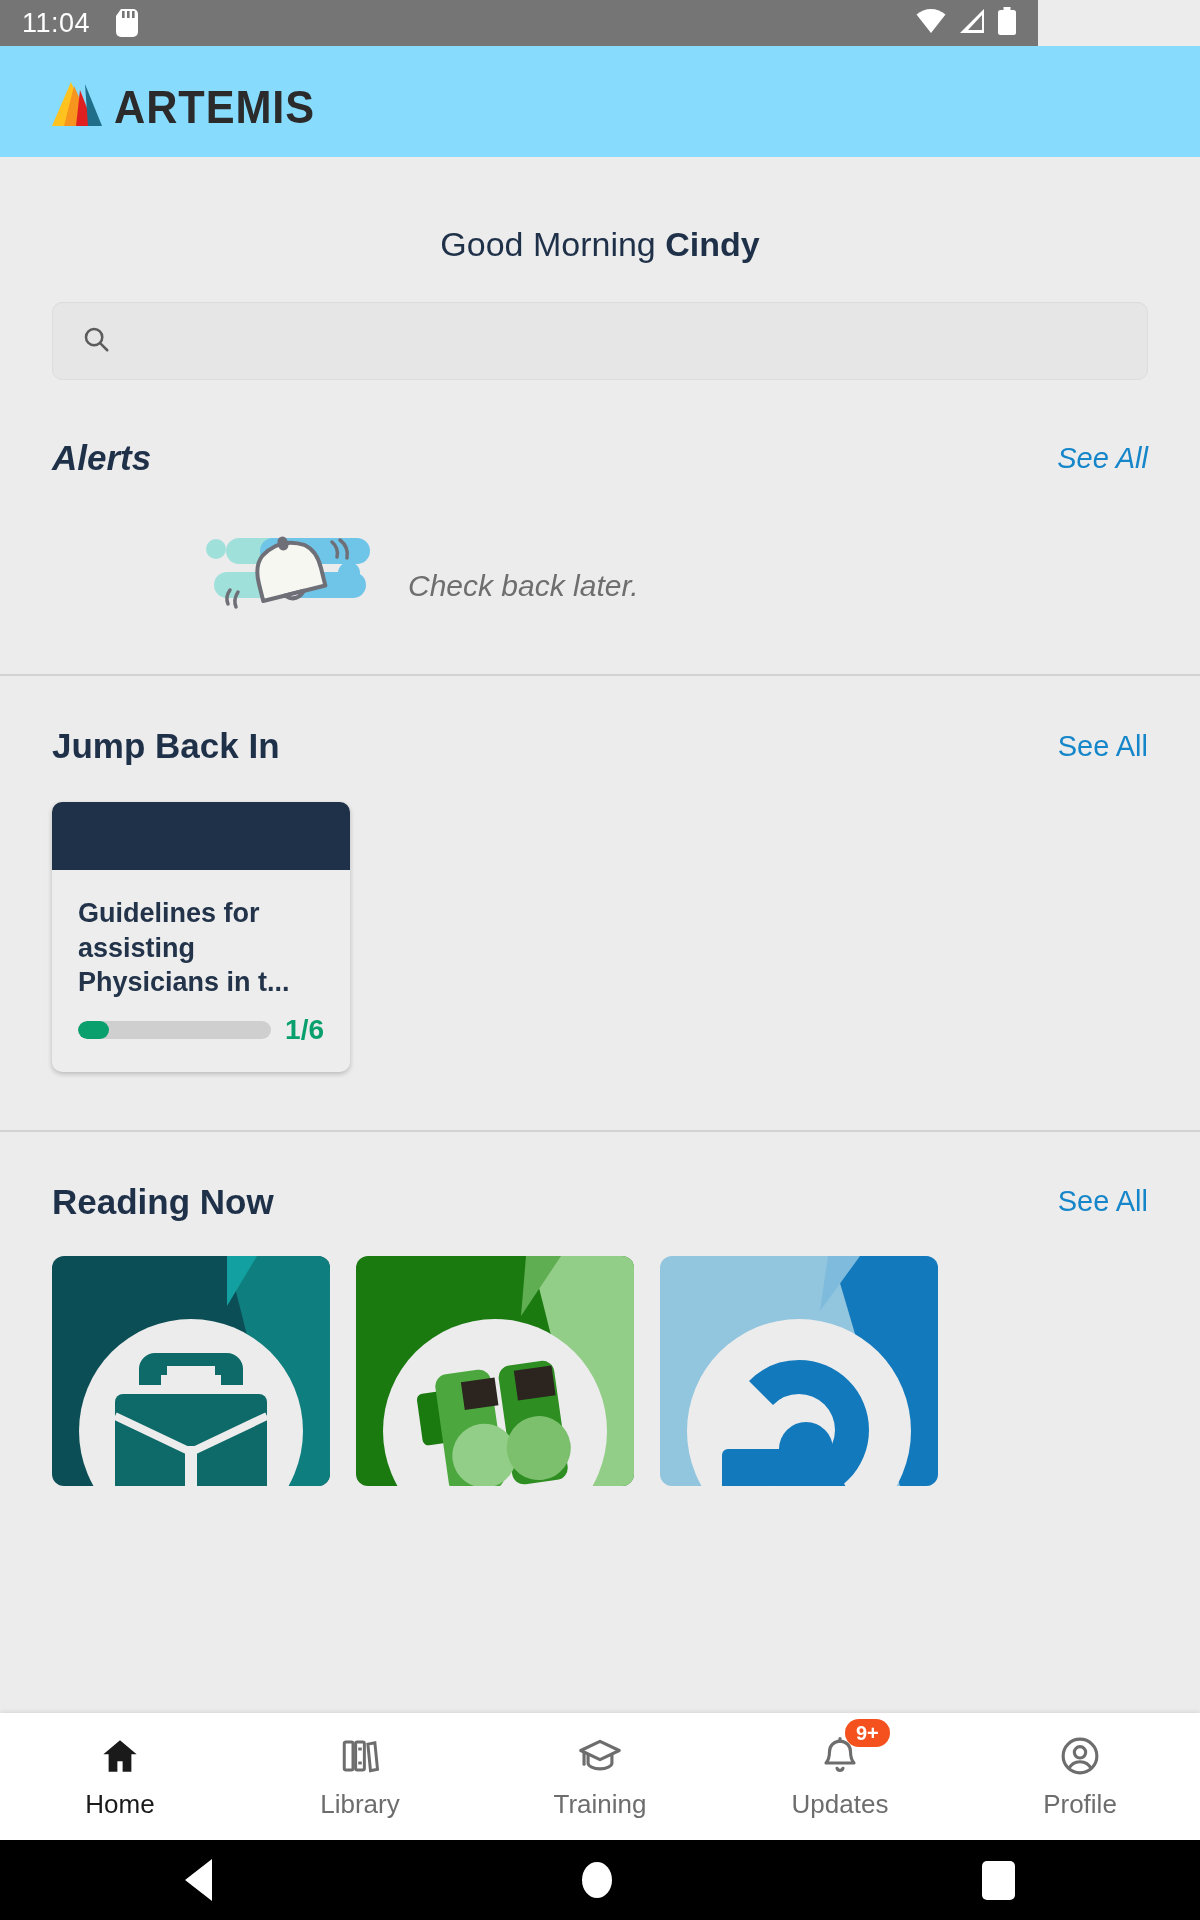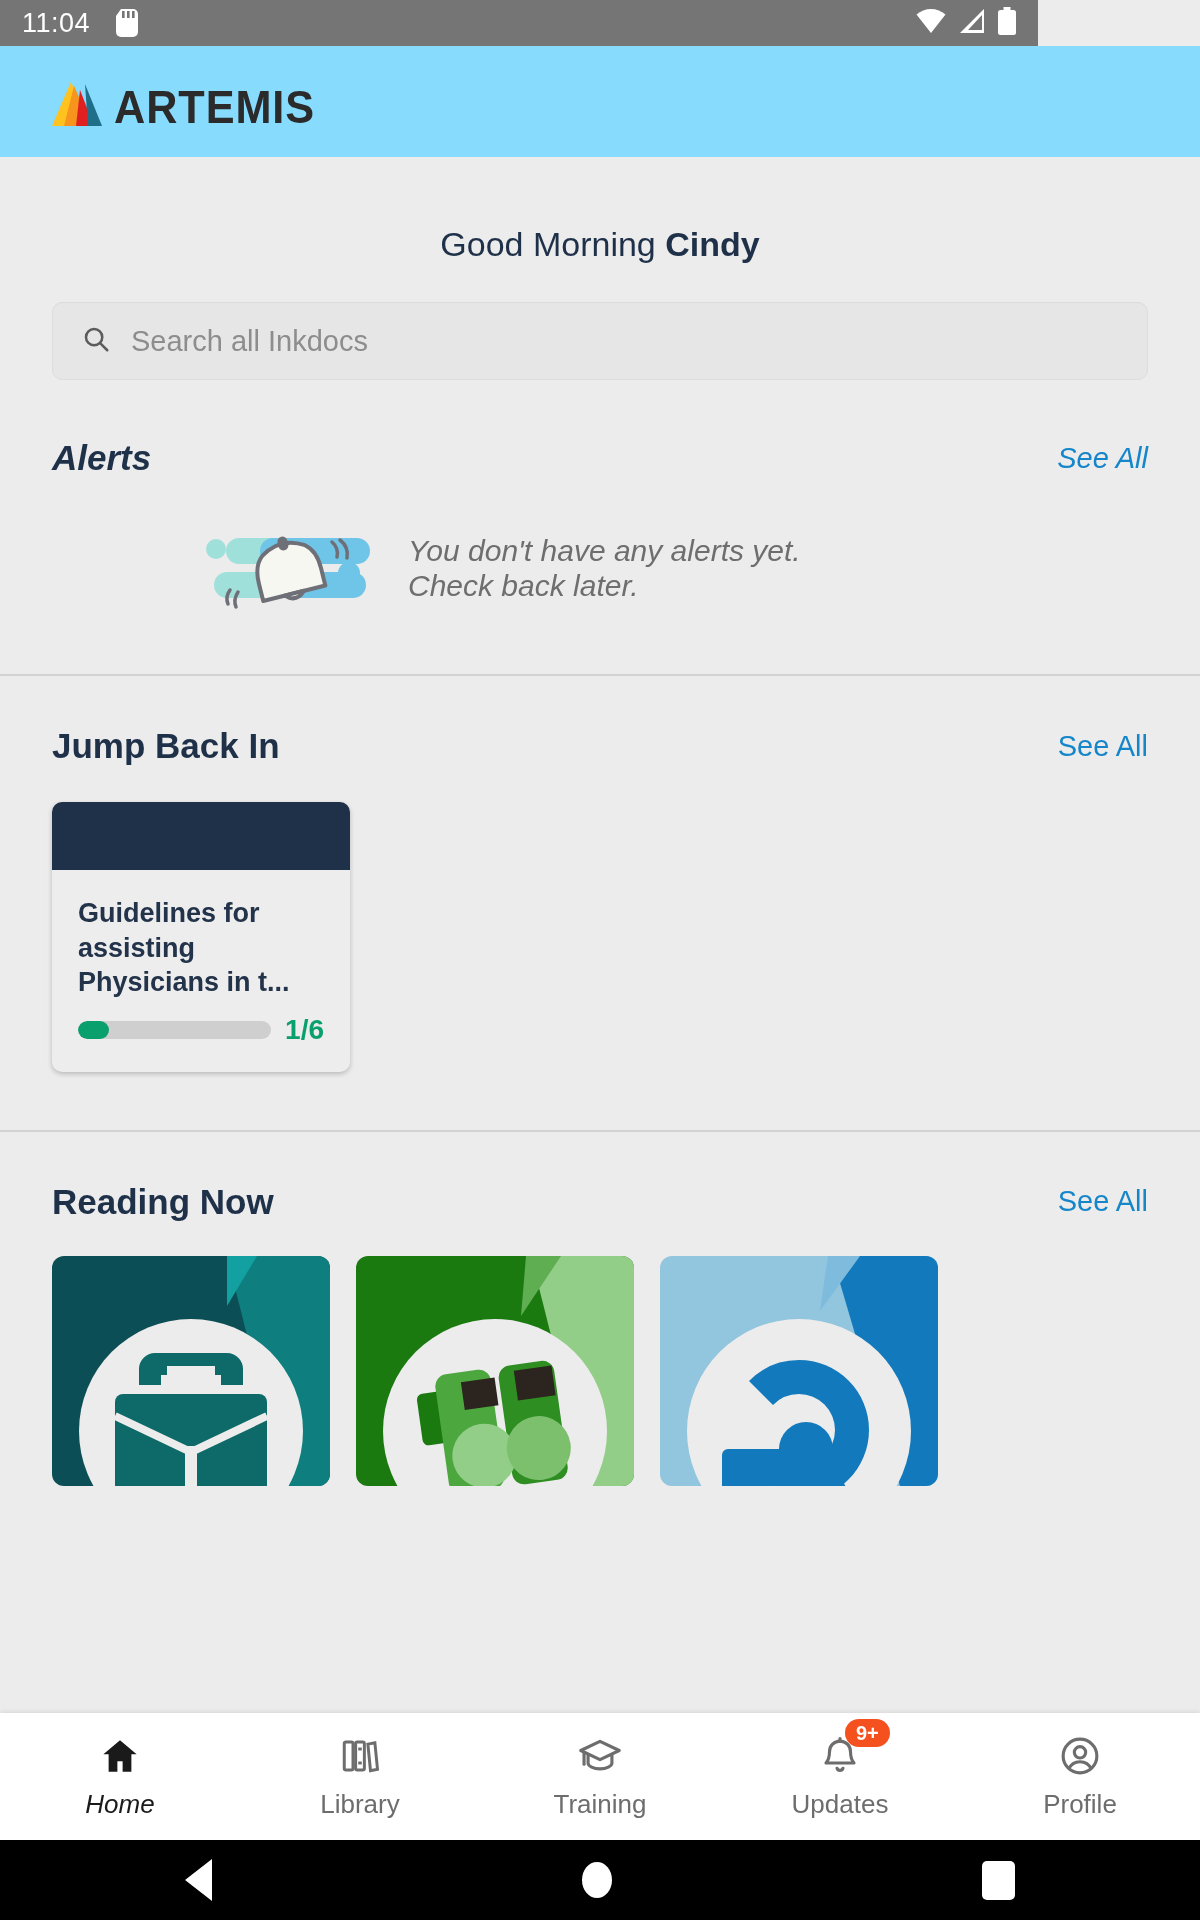--- a/index.html
+++ b/index.html
@@ -102,21 +102,21 @@
     position:absolute; top:1713px; left:0; width:1200px; height:127px;
     background:#fff; display:flex; align-items:center;
     box-shadow:0 -1px 4px rgba(0,0,0,.10);
   }
   .navitem{
     flex:1; display:flex; flex-direction:column; align-items:center;
     gap:10px; cursor:pointer; position:relative;
   }
   .navicon{ position:relative; height:46px; display:flex; align-items:center; justify-content:center; }
   .navlabel{ font-size:26px; color:#6d6d6d; }
-  .navitem.active .navlabel{ color:#1a1a1a;font-style:italic; }
+  .navitem.active .navlabel{ color:#1a1a1a; }
   .badge{
     position:absolute; top:-14px; left:26px;
     background:#f4511e; color:#fff; border-radius:26px;
     font-size:20px; font-weight:700; padding:4px 11px; line-height:1;
     min-width:44px; text-align:center;
   }
 
   
   .androidnav{
     position:absolute; top:1840px; left:0; width:1200px; height:80px;
@@ -185,21 +185,20 @@
       <span>Good Morning </span><b>Cindy</b>
     </div>
 
     <div class="searchbar">
       <span>
         <svg width="30" height="30" viewBox="0 0 24 24" fill="none" stroke="#5b5b5b" stroke-width="2">
             <circle cx="10.5" cy="10.5" r="6.5"></circle>
             <line x1="15.5" y1="15.5" x2="21" y2="21" stroke-linecap="round"></line>
           </svg>
       </span>
-      <input class="search-input" type="text" placeholder="Search all Inkdocs" style="">
     </div>
 
     <div class="alerts-sec">
       <div class="section-head">
         <span class="section-title">Alerts</span>
         <span class="see-all">See All</span>
       </div>
       <div class="alerts-empty">
         <span>
           <svg width="180" height="92" viewBox="0 0 180 92">
@@ -214,21 +213,21 @@
               <rect x="84" y="16" width="10" height="14" rx="5" fill="#6F6F78"></rect>
               <path d="M78 74 q10 10 20 0z" fill="#F7F7F2" stroke="#6F6F78" stroke-width="4" stroke-linejoin="round"></path>
             </g>
             <path d="M132 22 q7 6 5 15" stroke="#6F6F78" stroke-width="3.5" fill="none" stroke-linecap="round"></path>
             <path d="M140 20 q9 7 7 18" stroke="#6F6F78" stroke-width="3.5" fill="none" stroke-linecap="round"></path>
             <path d="M30 70 q-5 7-2 14" stroke="#6F6F78" stroke-width="3.5" fill="none" stroke-linecap="round"></path>
             <path d="M38 72 q-5 8-2 15" stroke="#6F6F78" stroke-width="3.5" fill="none" stroke-linecap="round"></path>
           </svg>
         </span>
         <span class="alert-text">
-          <span>You don't have any alerts yet.</span><br>
+          <br>
           <span>Check back later.</span>
         </span>
       </div>
       <div class="divider"></div>
     </div>
 
     <div class="jump-sec">
       <div class="section-head">
         <span class="section-title">Jump Back In</span>
         <span class="see-all">See All</span>

